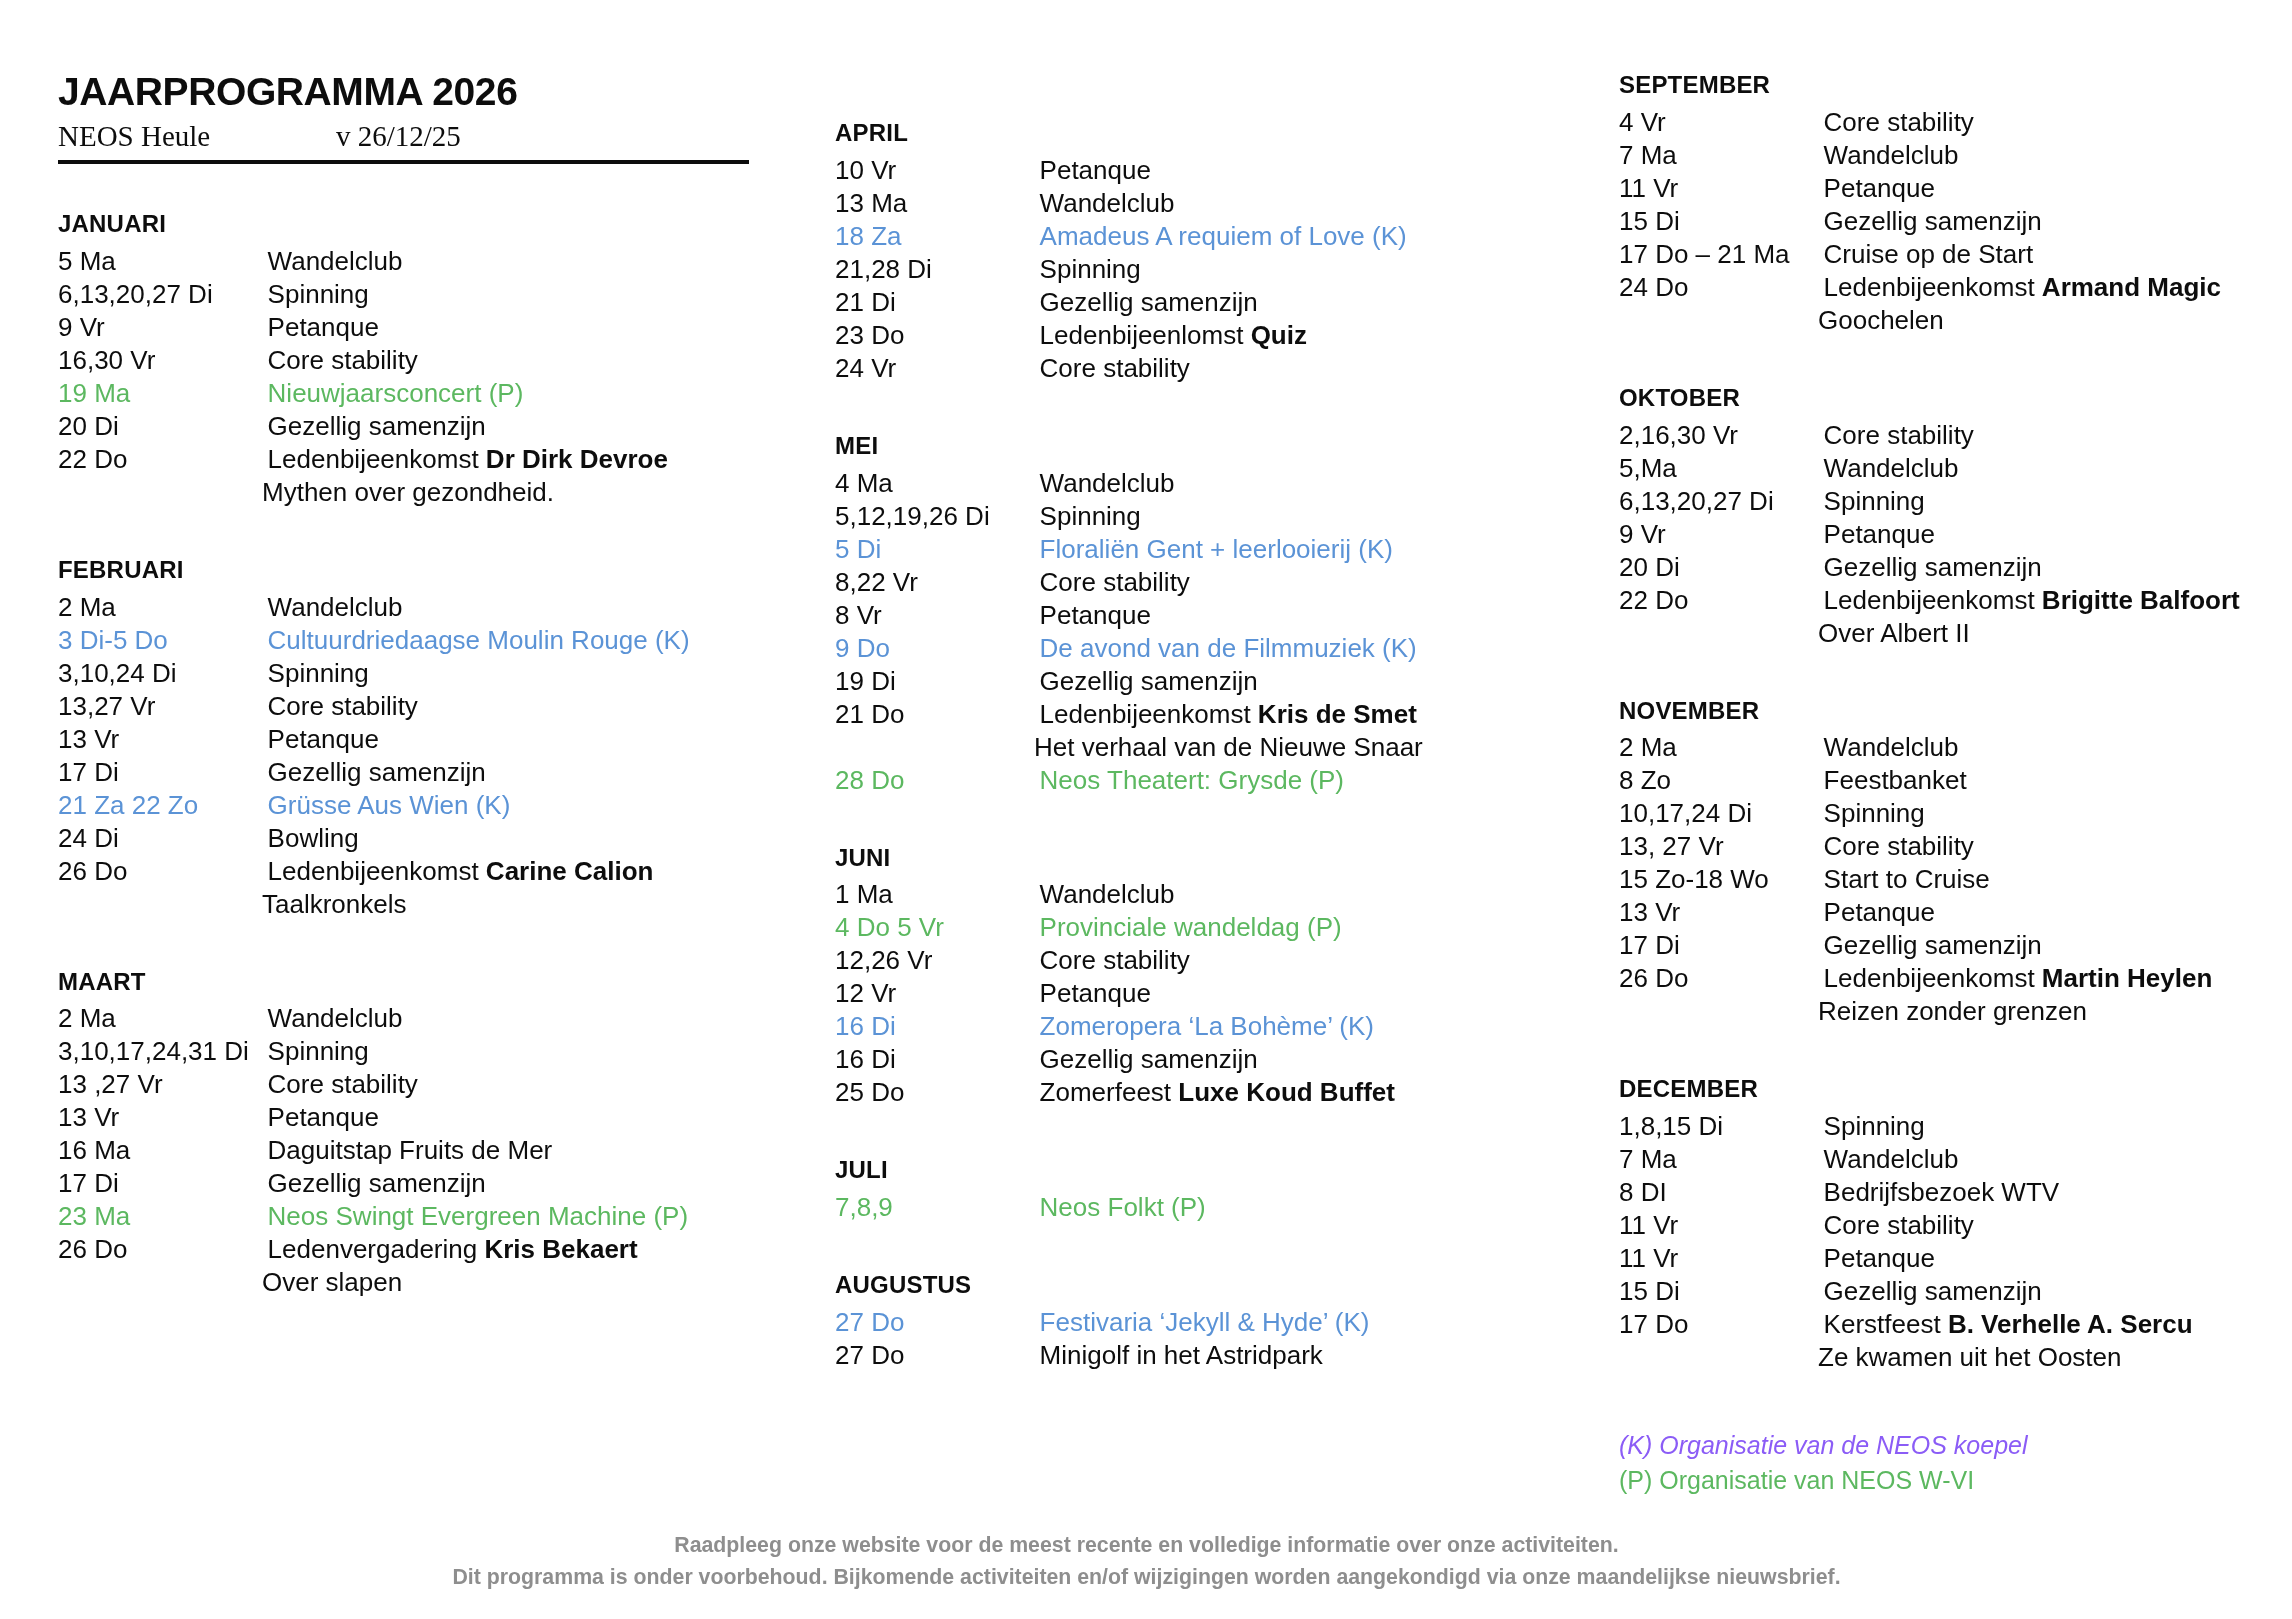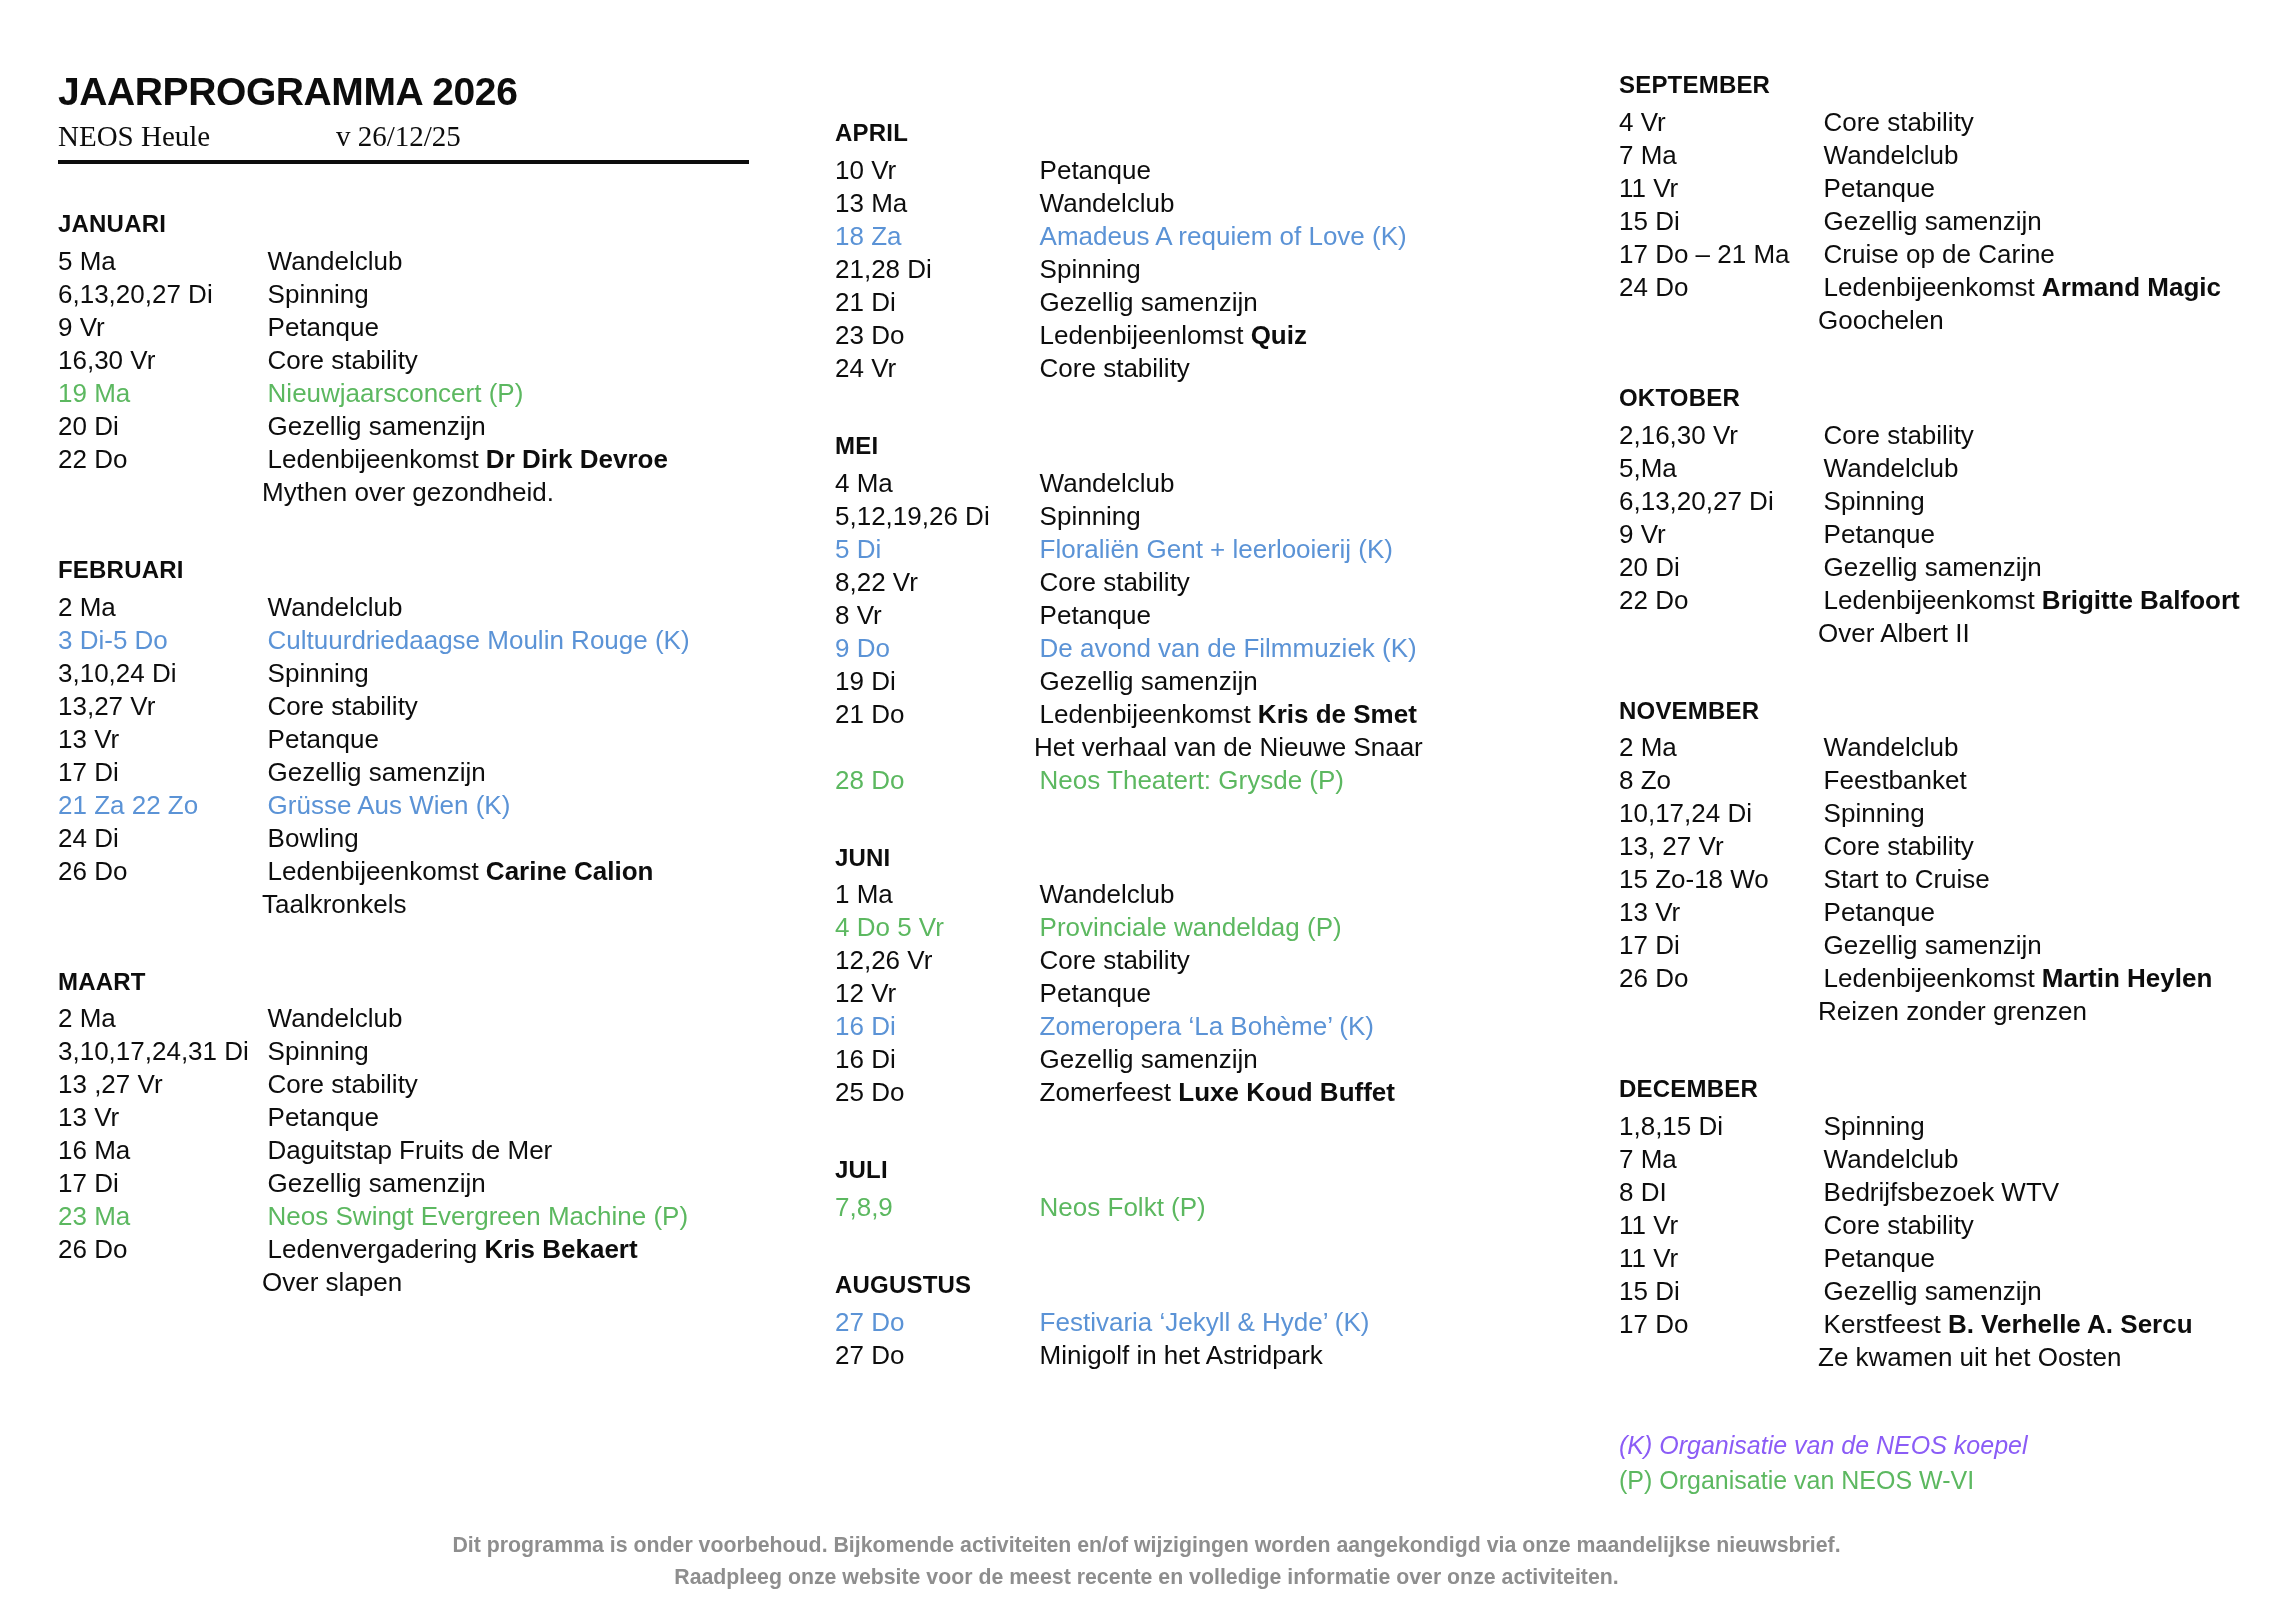--- a/index.html
+++ b/index.html
@@ -411,21 +411,21 @@
           <div class="row">
             <span class="date">11 Vr</span>
             <span class="act">Petanque</span>
           </div>
           <div class="row">
             <span class="date">15 Di</span>
             <span class="act">Gezellig samenzijn</span>
           </div>
           <div class="row">
             <span class="date">17 Do – 21 Ma</span>
-            <span class="act">Cruise op de Carine</span>
+            <span class="act">Cruise op de Start</span>
           </div>
           <div class="row">
             <span class="date">24 Do</span>
             <span class="act">Ledenbijeenkomst <b>Armand Magic</b></span>
           </div>
           <div class="sub-row">
             <span class="date"></span>
             <span class="act">Goochelen</span>
           </div>
         </div>
@@ -536,18 +536,18 @@
         </div>
       </div>
     </div>
 
   <div class="legend">
     <div class="k">(K) Organisatie van de NEOS koepel</div>
     <div class="p">(P) Organisatie van NEOS W-VI</div>
   </div>
 
   <div class="footer">
+    <div>Raadpleeg onze website voor de meest recente en volledige informatie over onze activiteiten.</div>
     <div>Dit programma is onder voorbehoud. Bijkomende activiteiten en/of wijzigingen worden aangekondigd via onze maandelijkse nieuwsbrief.</div>
-    <div>Raadpleeg onze website voor de meest recente en volledige informatie over onze activiteiten.</div>
   </div>
 
 </div>
 
 
 </body></html>

